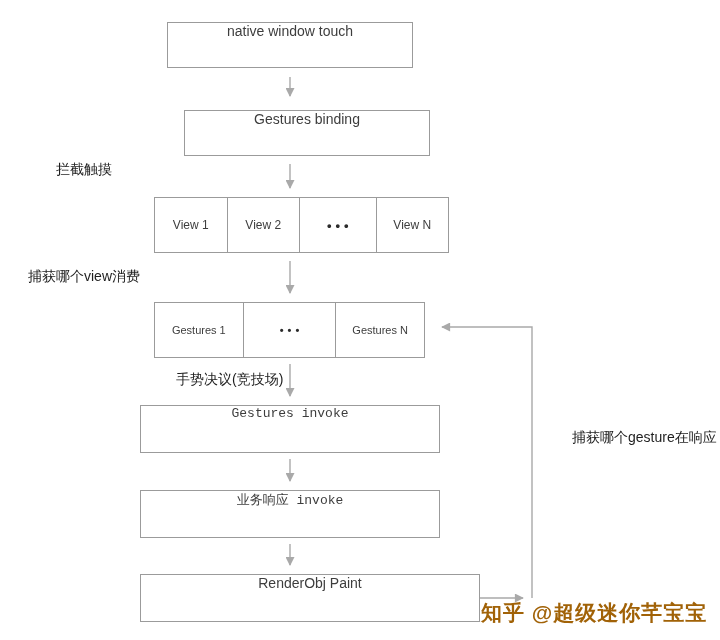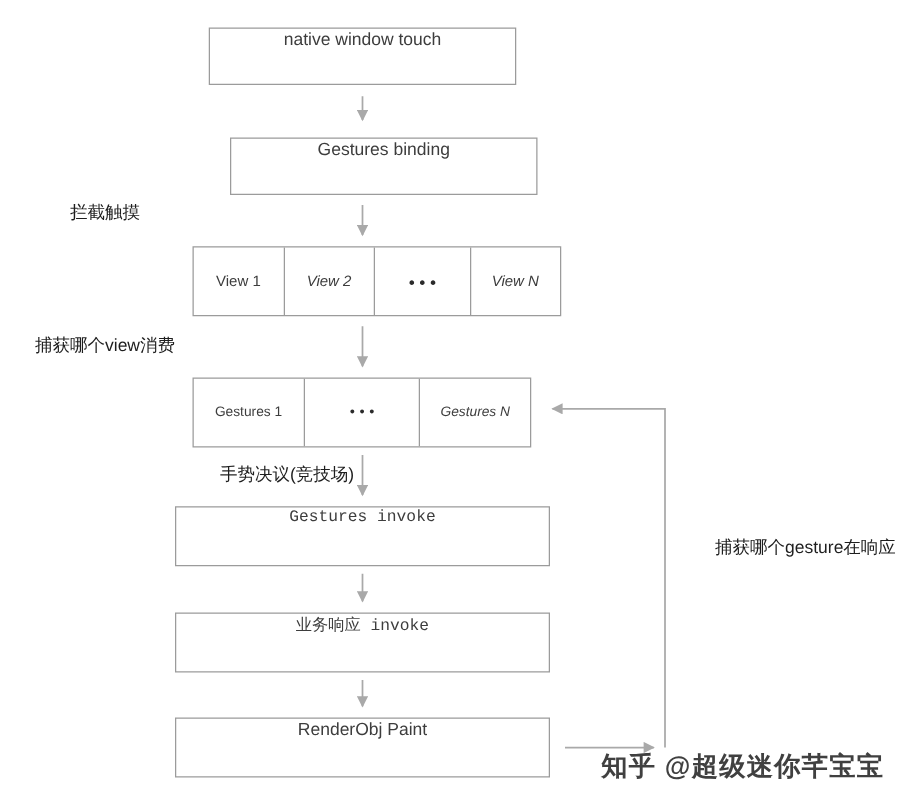--- a/index.html
+++ b/index.html
@@ -41,21 +41,21 @@
     z-index: 2;
   }
   .cell {
     flex: 1;
     display: flex;
     align-items: center;
     justify-content: center;
     font-size: 12px;
     color: #3d3d3d;
   }
-  .cell + .cell { border-left: 1px solid #9b9b9b; font-style: italic; }
+  .cell + .cell { border-left: 1px solid #9b9b9b; }
   .cell-row.gestures .cell { font-size: 11px; }
   .cell.dots {
     font-size: 13px;
     font-weight: bold;
     letter-spacing: 4px;
     color: #2b2b2b;
     padding-left: 4px;
   }
   .annotation {
     position: absolute;
@@ -64,32 +64,32 @@
     white-space: nowrap;
     z-index: 3;
   }
   .watermark {
     position: absolute;
     left: 481px;
     top: 599px;
     font-size: 21px;
     font-weight: 600;
     letter-spacing: 1px;
-    color: #404040;
+    color: #a16207;
     white-space: nowrap;
     z-index: 1;
   }
   
   #node-native   { left: 167px; top: 22px;  width: 246px; height: 46px; }
   #node-binding  { left: 184px; top: 110px; width: 246px; height: 46px; }
   #row-views     { left: 154px; top: 197px; width: 295px; height: 56px; }
   #row-gestures  { left: 154px; top: 302px; width: 271px; height: 56px; }
   #node-invoke   { left: 140px; top: 405px; width: 300px; height: 48px; }
   #node-business { left: 140px; top: 490px; width: 300px; height: 48px; }
-  #node-render   { left: 140px; top: 574px; width: 300px; height: 48px; }
+  #node-render   { left: 140px; top: 574px; width: 340px; height: 48px; }
   
   #ann-intercept { left: 56px;  top: 161px; }
   #ann-whichview { left: 28px;  top: 268px; }
   #ann-arena     { left: 176px; top: 371px; }
   #ann-whichgesture { left: 556px; top: 429px; margin-left: 16px; }
 </style>
 </head>
 <body>
 
 <div class="canvas">

